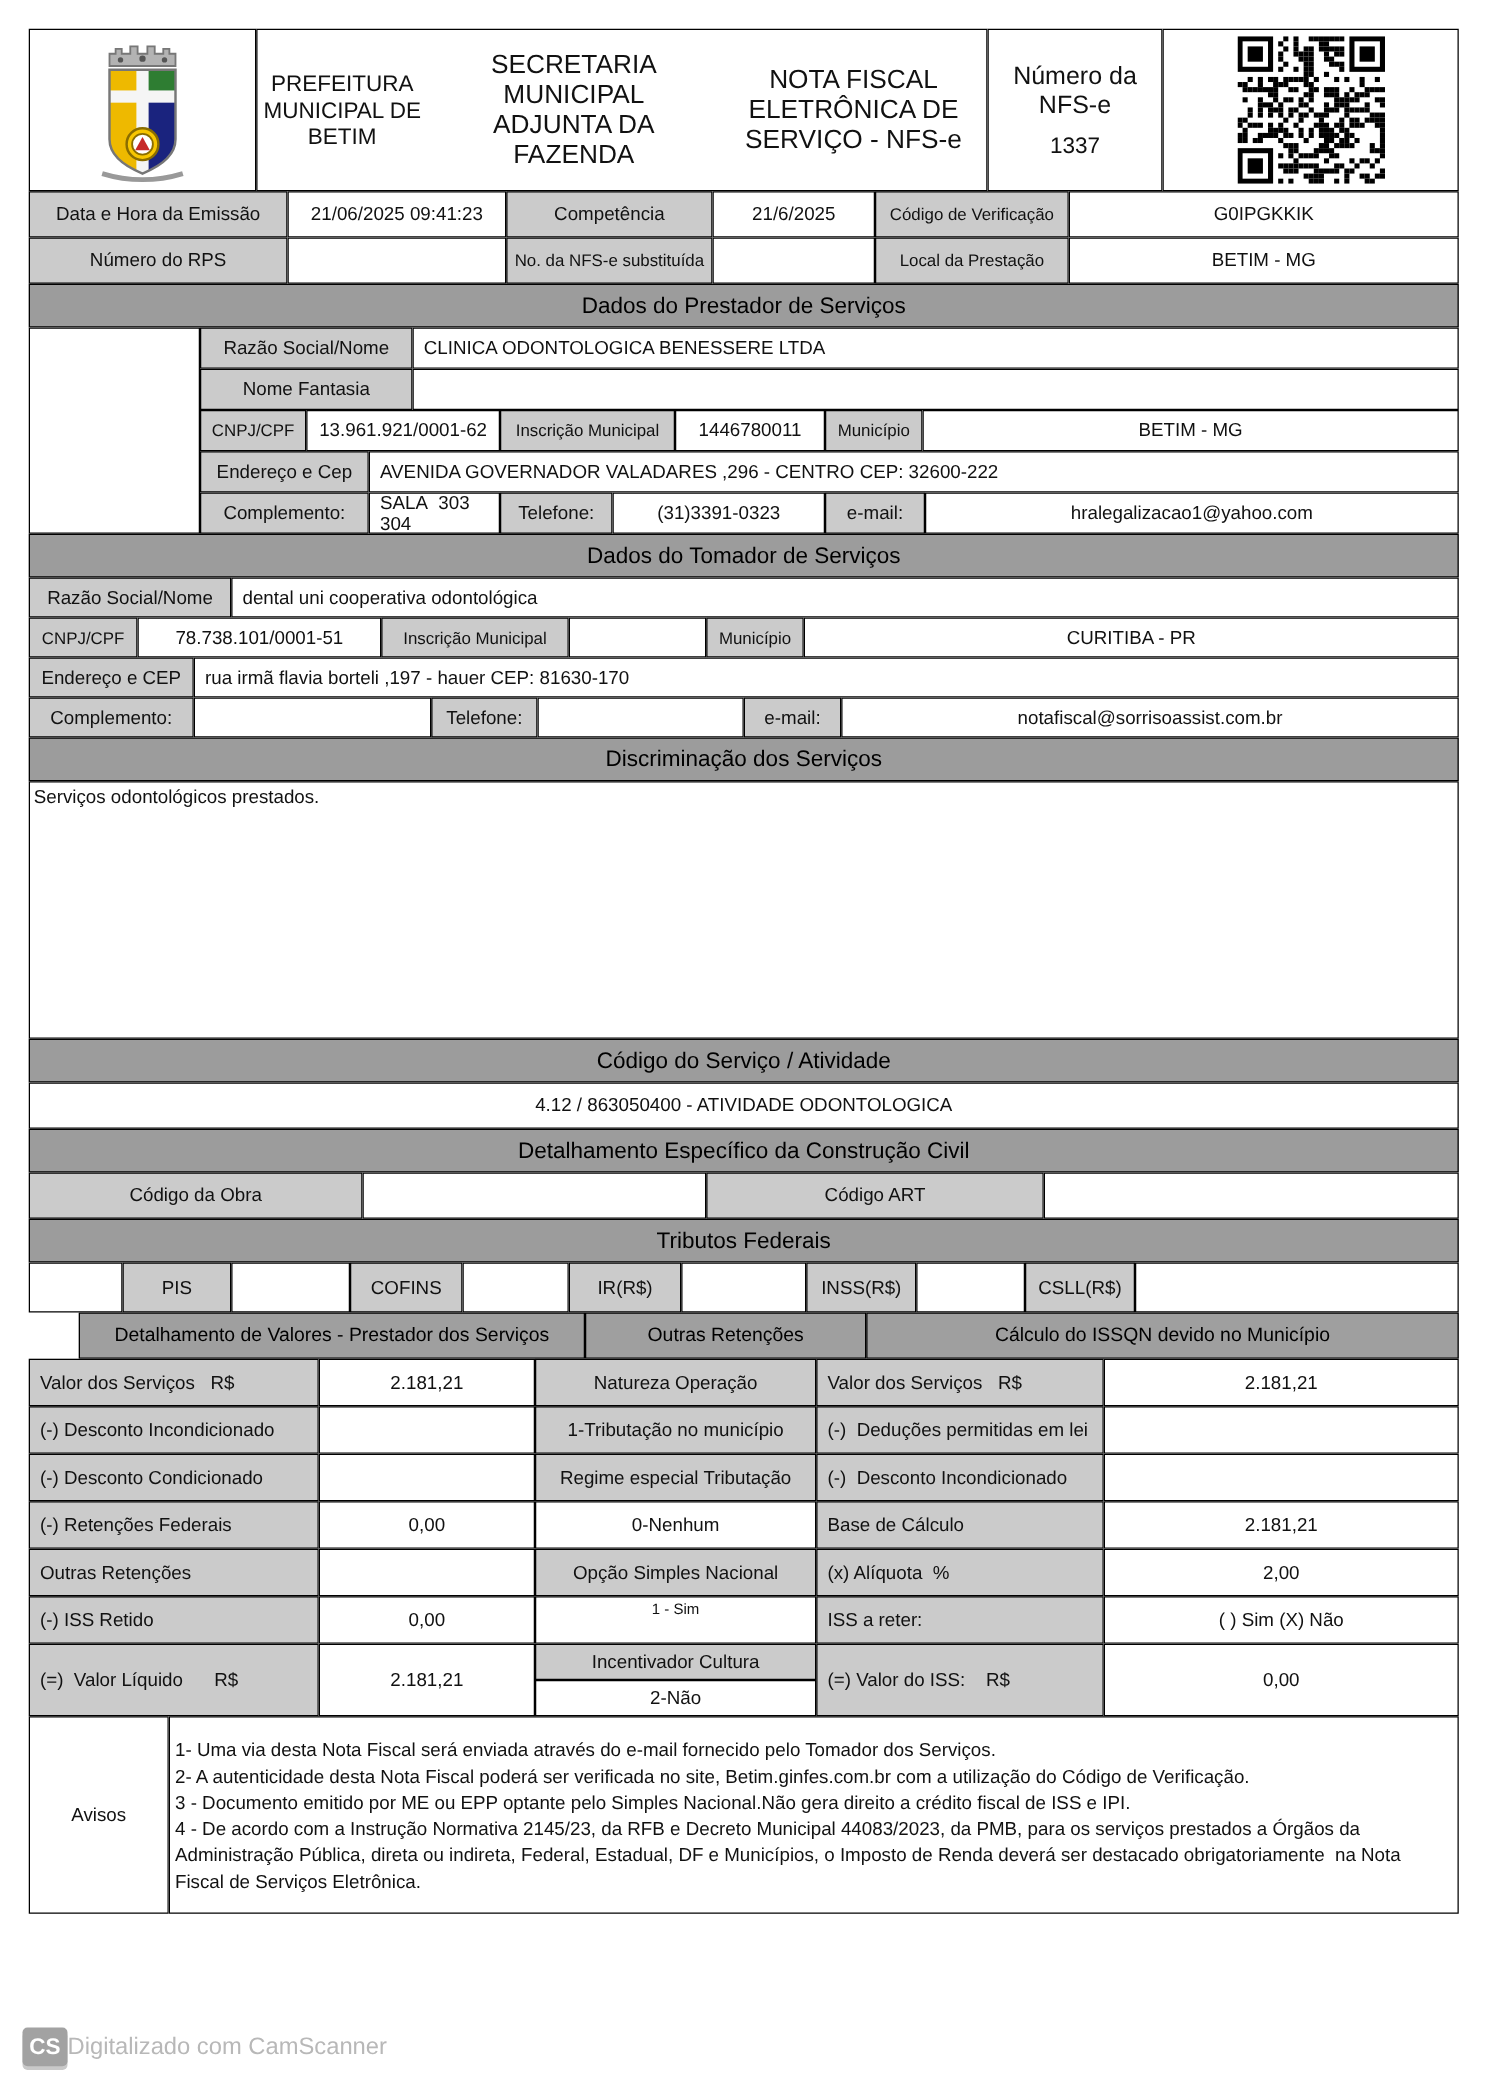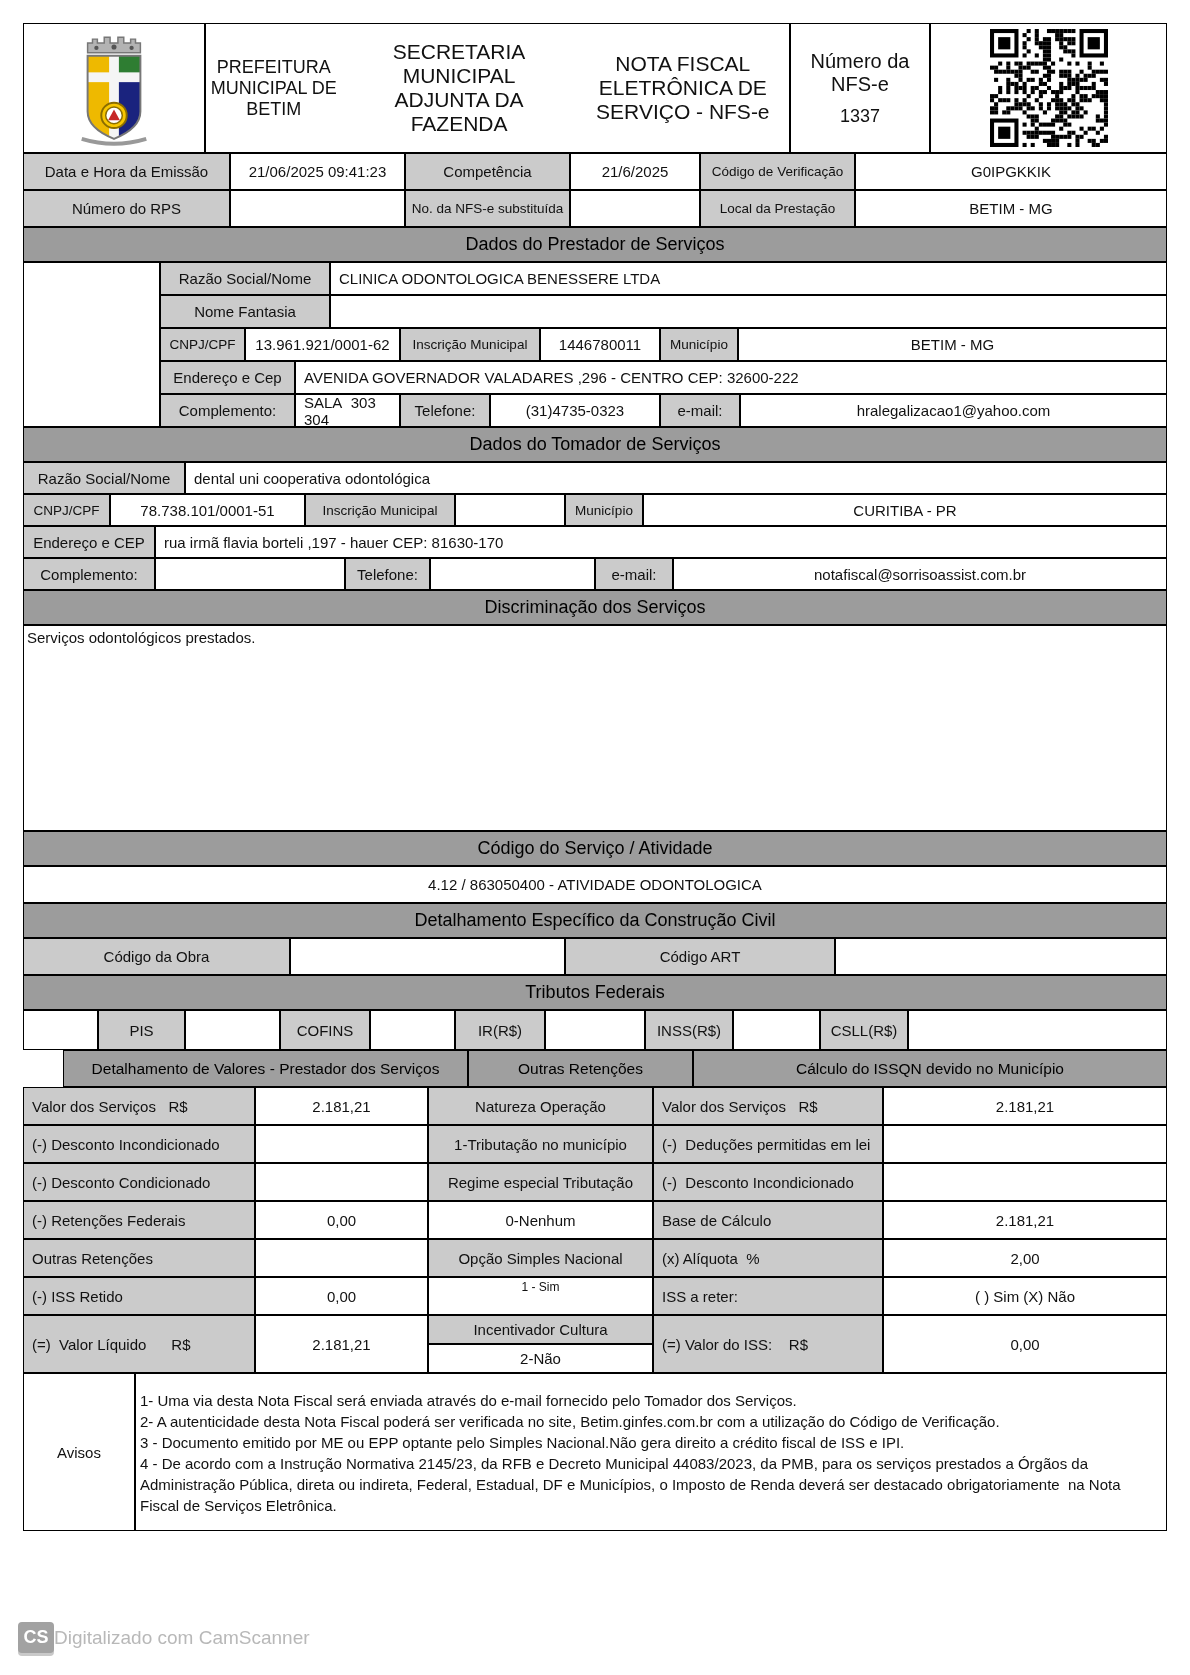--- a/index.html
+++ b/index.html
@@ -498,21 +498,21 @@
         <div class="cell fx">BETIM - MG</div>
       </div>
       <div class="row pr">
         <div class="cell lbl p135">Endereço e Cep</div>
         <div class="cell fx left">AVENIDA GOVERNADOR VALADARES ,296 - CENTRO CEP: 32600-222</div>
       </div>
       <div class="row pr">
         <div class="cell lbl p135">Complemento:</div>
         <div class="cell p105 left">SALA&nbsp; 303 304</div>
         <div class="cell lbl p90">Telefone:</div>
-        <div class="cell p170v">(31)4735-0323</div>
+        <div class="cell p170v">(31)3391-0323</div>
         <div class="cell lbl p80">e-mail:</div>
         <div class="cell fx">hralegalizacao1@yahoo.com</div>
       </div>
     </div>
   </div>
 
   <div class="bar">Dados do Tomador de Serviços</div>
   <div>
     <div class="row tr">
       <div class="cell lbl t162">Razão Social/Nome</div>

